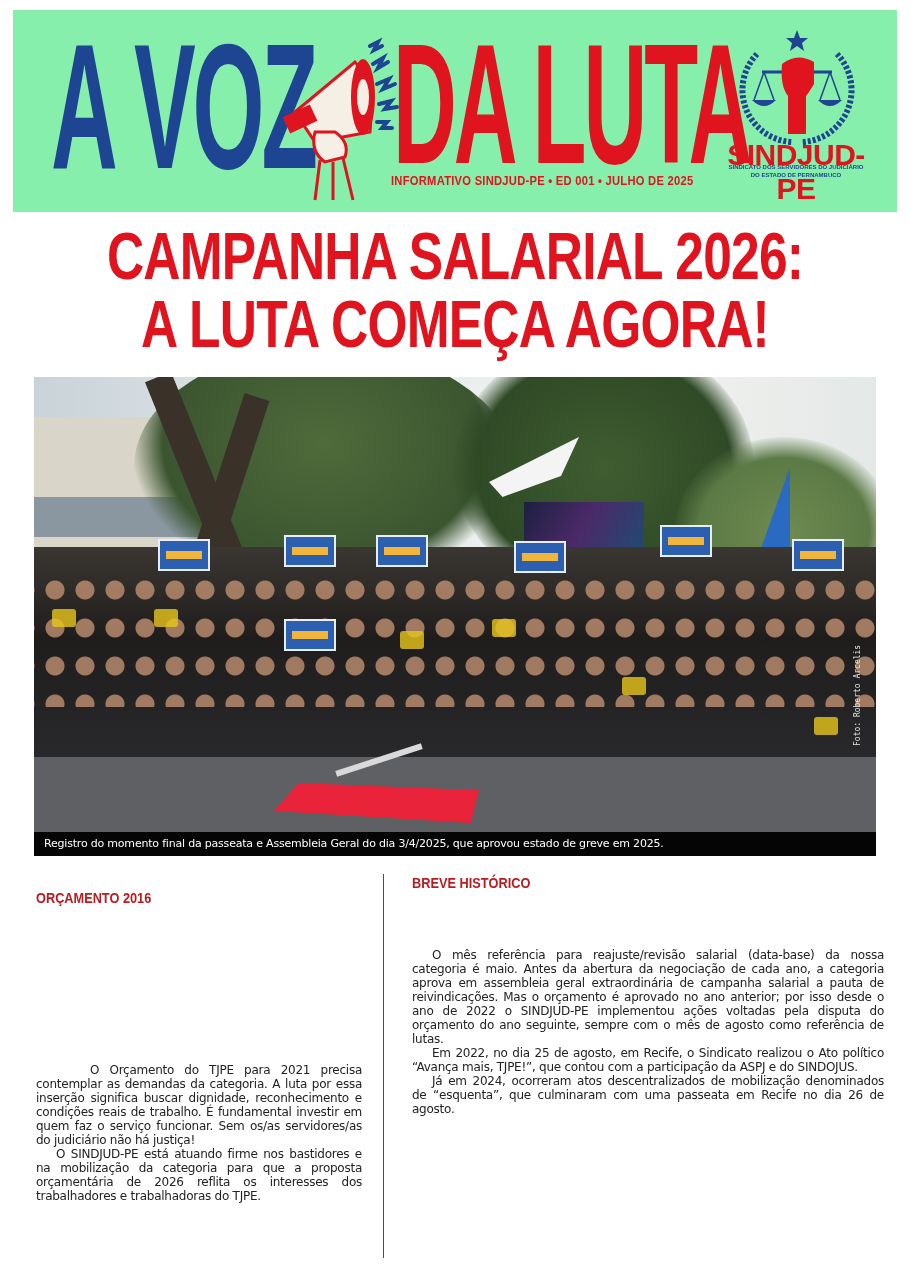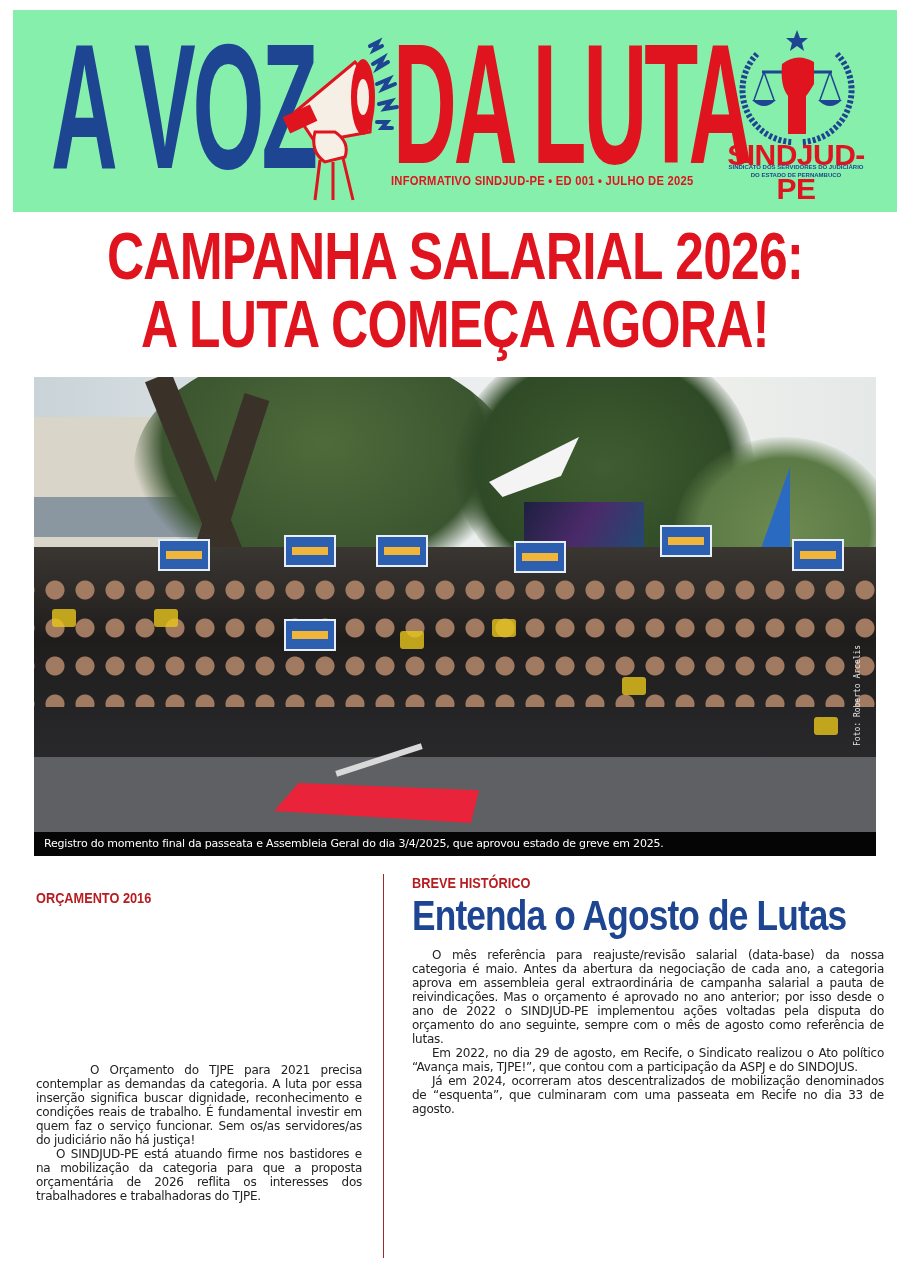--- a/index.html
+++ b/index.html
@@ -222,21 +222,18 @@
   <div class="body-text">
     <p class="first">O Orçamento do TJPE para 2021 precisa contemplar as demandas da categoria. A luta por essa inserção significa buscar dignidade, reconhecimento e condições reais de trabalho. É fundamental investir em quem faz o serviço funcionar. Sem os/as servidores/as do judiciário não há justiça!</p>
     <p>O SINDJUD-PE está atuando firme nos bastidores e na mobilização da categoria para que a proposta orçamentária de 2026 reflita os interesses dos trabalhadores e trabalhadoras do TJPE.</p>
   </div>
 </article>
 
 <div class="divider"></div>
 
 <article class="article-right">
   <div class="kicker">BREVE HISTÓRICO</div>
-  <h2>
-    <div class="art-title">Entenda o Agosto de Lutas</div>
-  </h2>
   <div class="body-text">
     <p>O mês referência para reajuste/revisão salarial (data-base) da nossa categoria é maio. Antes da abertura da negociação de cada ano, a categoria aprova em assembleia geral extraordinária de campanha salarial a pauta de reivindicações. Mas o orçamento é aprovado no ano anterior; por isso desde o ano de 2022 o SINDJUD-PE implementou ações voltadas pela disputa do orçamento do ano seguinte, sempre com o mês de agosto como referência de lutas.</p>
-    <p>Em 2022, no dia 29 de agosto, em Recife, o Sindicato realizou o Ato político “Avança mais, TJPE!”, que contou com a participação da ASPJ e do SINDOJUS.</p>
-    <p>Já em 2024, ocorreram atos descentralizados de mobilização denominados de “esquenta”, que culminaram com uma passeata em Recife no dia 33 de agosto.</p>
+    <p>Em 2022, no dia 25 de agosto, em Recife, o Sindicato realizou o Ato político “Avança mais, TJPE!”, que contou com a participação da ASPJ e do SINDOJUS.</p>
+    <p>Já em 2024, ocorreram atos descentralizados de mobilização denominados de “esquenta”, que culminaram com uma passeata em Recife no dia 26 de agosto.</p>
   </div>
 </article>
 
 </body></html>

